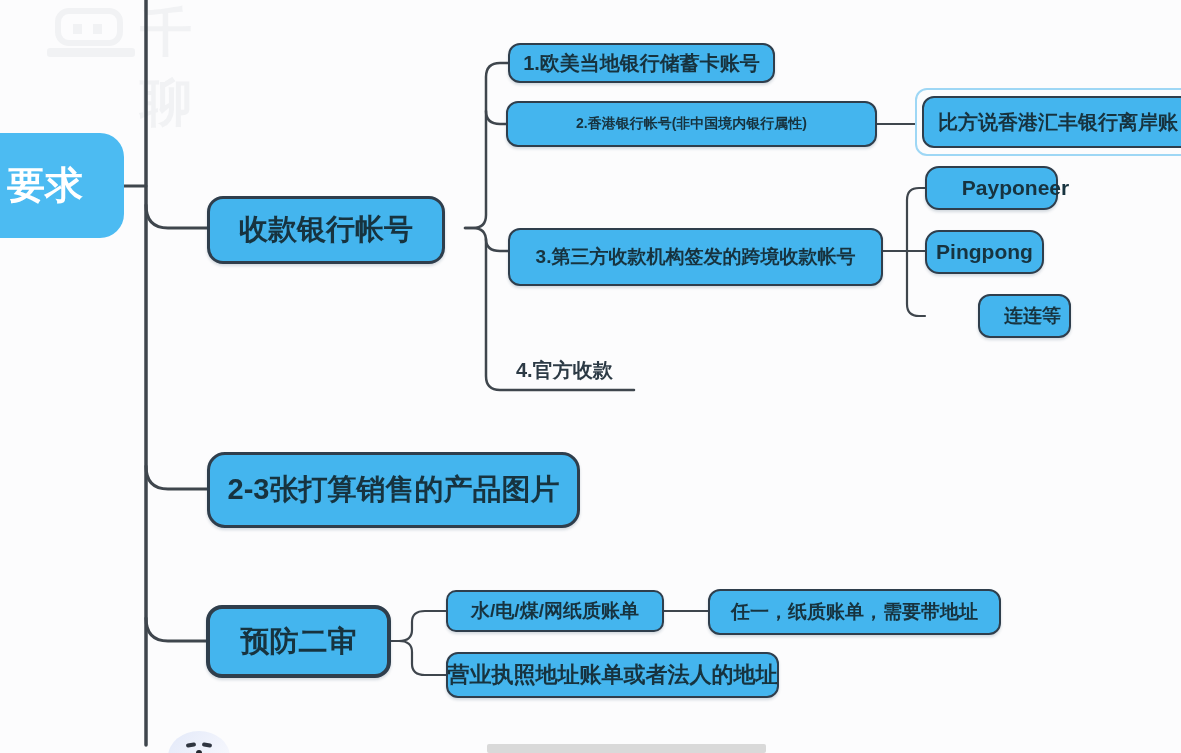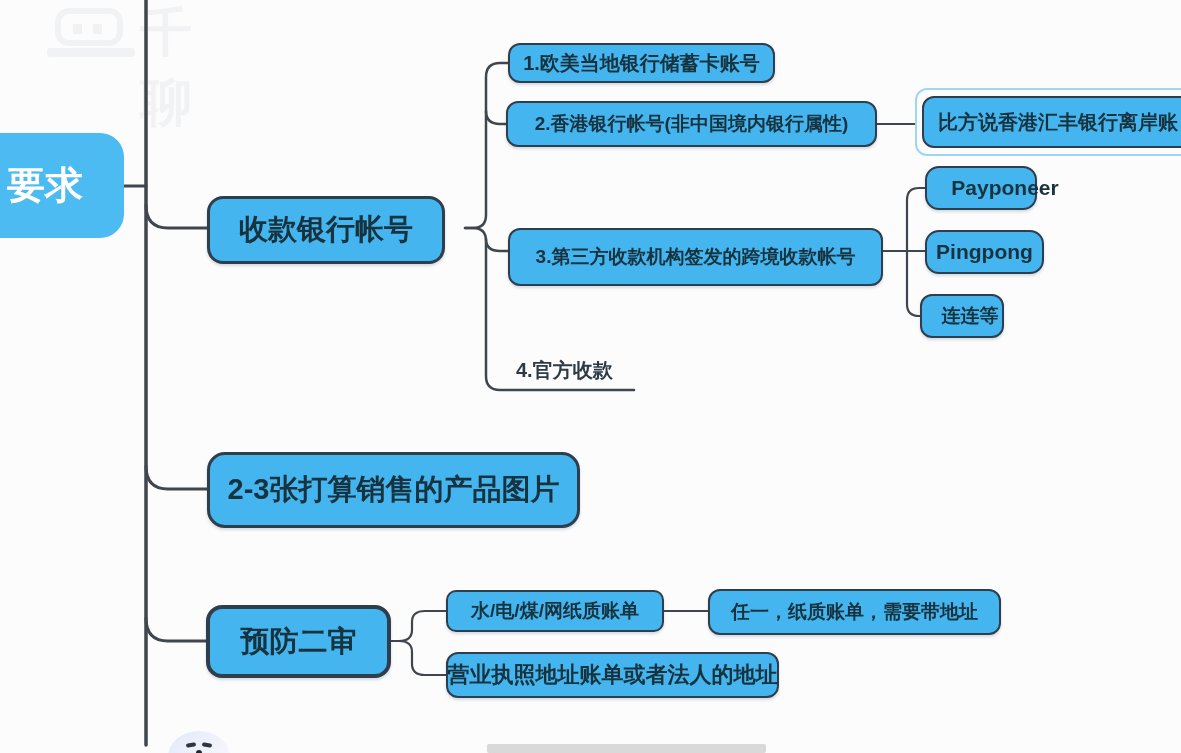--- a/index.html
+++ b/index.html
@@ -118,43 +118,43 @@
   </div>
 
   <div class="node main" style="left:207px;top:196px;width:238px;height:68px;">
     <span>收款银行帐号</span>
   </div>
 
   <div class="node" style="left:508px;top:43px;width:267px;height:40px;">
     <span>1.欧美当地银行储蓄卡账号</span>
   </div>
 
-  <div class="node" style="left:506px;top:101px;width:371px;height:46px;font-size:19px;">
+  <div class="node" style="left:506px;top:101px;width:371px;height:46px;font-size:14px;">
     <span>2.香港银行帐号(非中国境内银行属性)</span>
   </div>
 
   <div class="selection-ring" style="left:915px;top:88px;width:290px;height:68px;">
     <div class="node" style="width:300px;height:52px;justify-content:flex-start;padding-left:14px;">
       <span>比方说香港汇丰银行离岸账</span>
     </div>
   </div>
 
   <div class="node" style="left:508px;top:228px;width:375px;height:58px;font-size:19px;">
     <span>3.第三方收款机构签发的跨境收款帐号</span>
   </div>
 
-  <div class="node" style="left:925px;top:166px;width:112px;height:44px;border-radius:14px;font-size:21px;padding-left:48px;">
+  <div class="node" style="left:925px;top:166px;width:133px;height:44px;border-radius:14px;font-size:21px;padding-left:48px;">
     <span>Payponeer</span>
   </div>
 
   <div class="node" style="left:925px;top:230px;width:119px;height:44px;border-radius:14px;font-size:21px;">
     <span>Pingpong</span>
   </div>
 
-  <div class="node" style="left:920px;top:294px;width:84px;height:44px;font-size:19px;padding-left:16px;">
+  <div class="node" style="left:978px;top:294px;width:93px;height:44px;font-size:19px;padding-left:16px;">
     <span>连连等</span>
   </div>
 
   <div class="plain-label" style="left:516px;top:357px;">
     <span>4.官方收款</span>
   </div>
 
   <div class="node main" style="left:207px;top:452px;width:373px;height:76px;border-radius:18px;">
     <span>2-3张打算销售的产品图片</span>
   </div>

